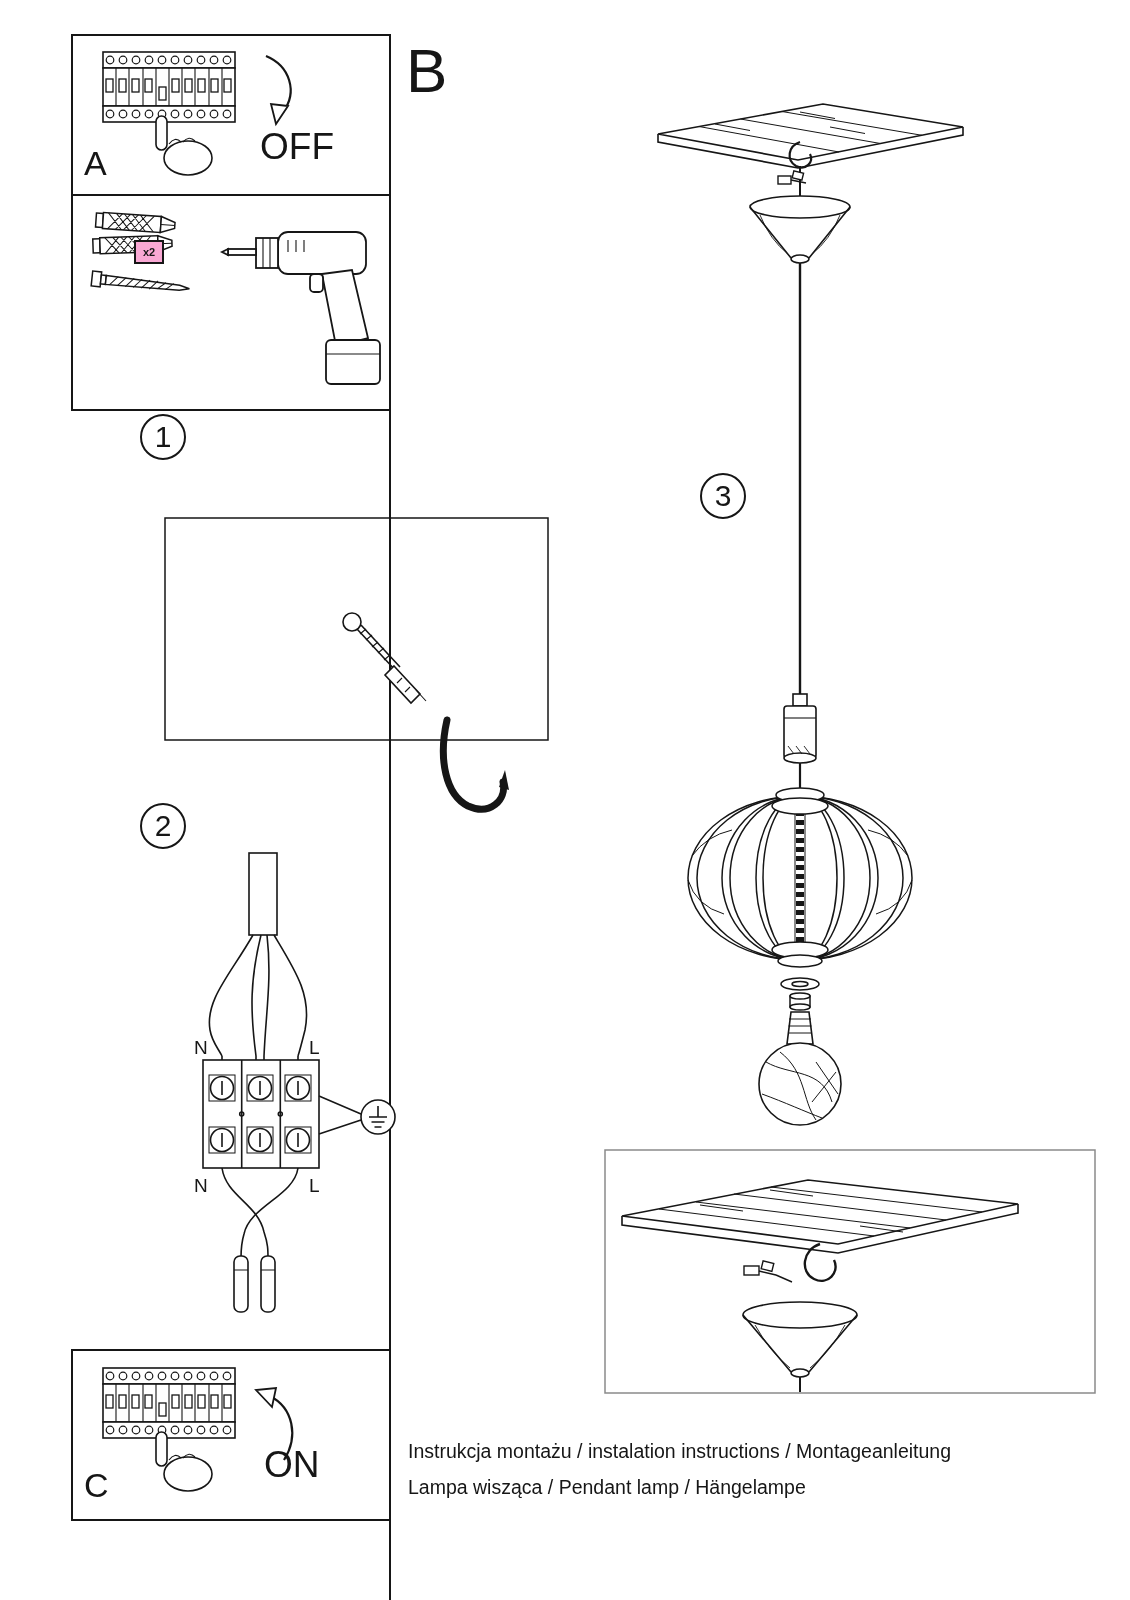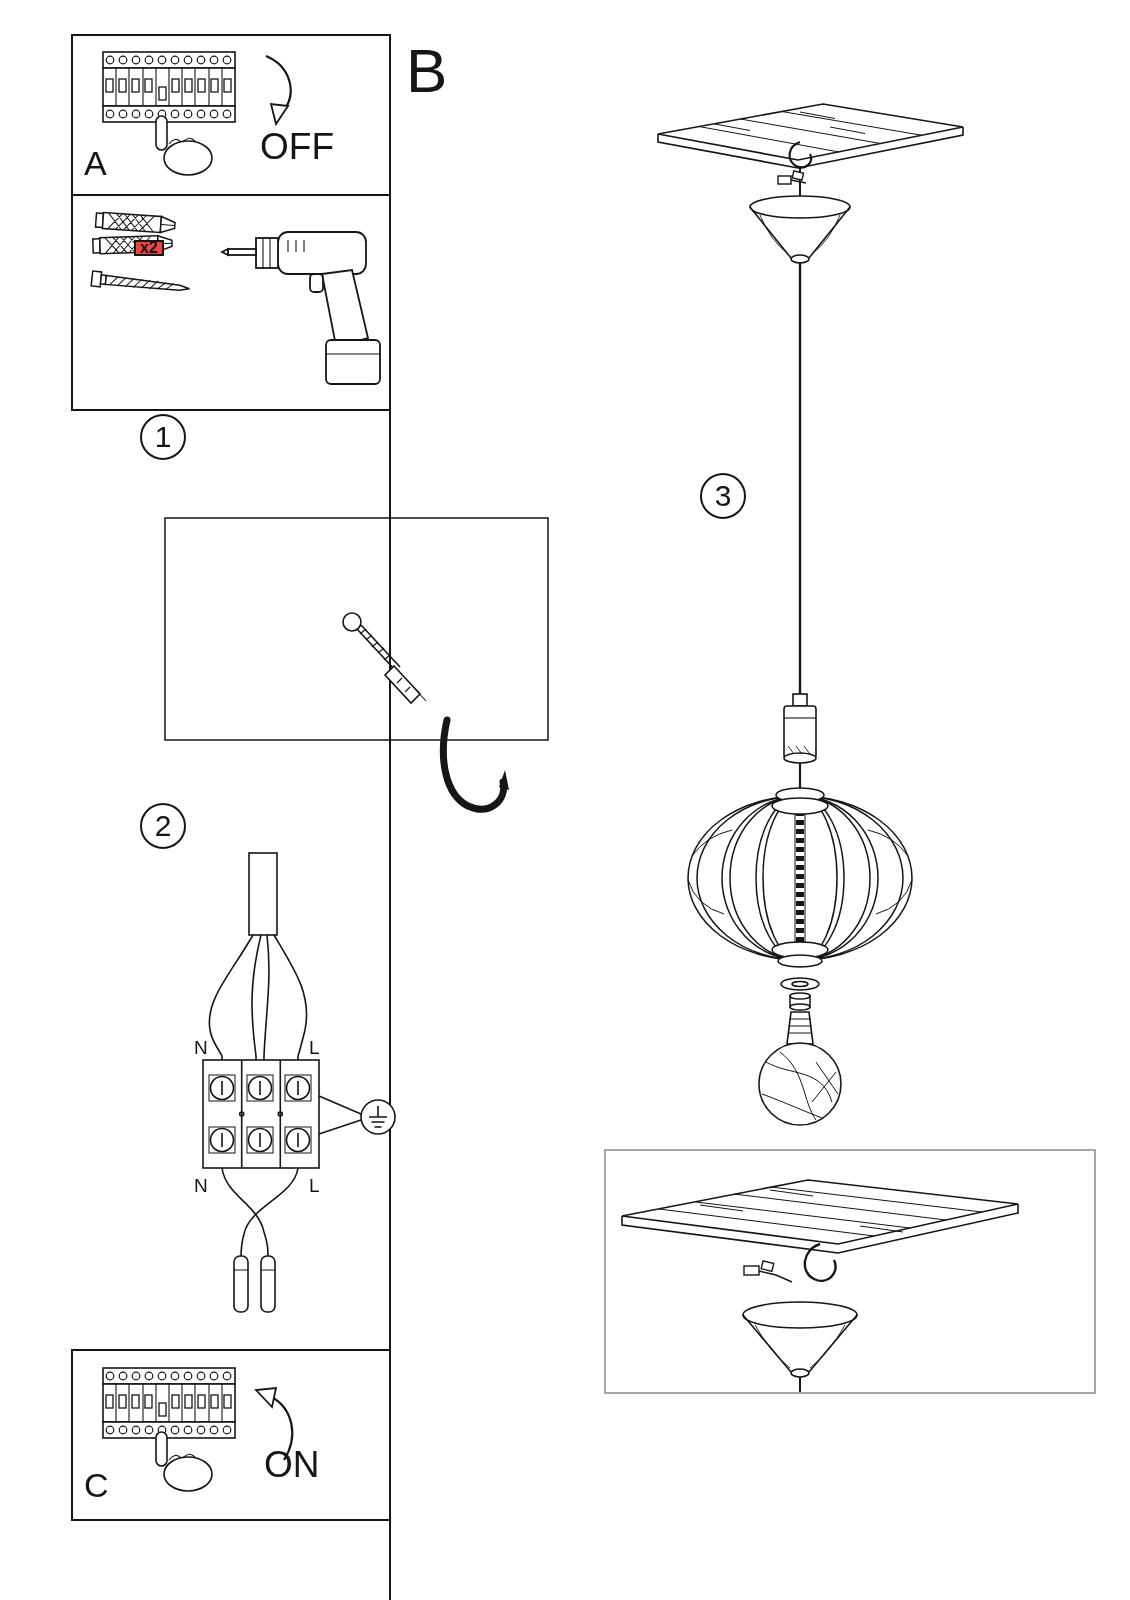--- a/index.html
+++ b/index.html
@@ -12,22 +12,22 @@
   .lbl-b{left:406px;top:40px;font-size:62px}
   .lbl-off{left:260px;top:128px;font-size:37px}
   .lbl-c{left:84px;top:1468px;font-size:34px}
   .lbl-on{left:264px;top:1446px;font-size:37px}
   .circle-num{position:absolute;width:46px;height:46px;border:2.5px solid #161616;
       border-radius:50%;display:flex;align-items:center;justify-content:center;
       font-size:30px;background:#fff}
   .badge1{left:140px;top:414px}
   .badge2{left:140px;top:803px}
   .badge3{left:700px;top:473px}
-  .x2box{position:absolute;left:134px;top:240px;width:30px;height:16px;border:2px solid #161616;
-      display:flex;align-items:center;justify-content:center;font-size:16px;font-weight:700;background:#ef4444}
+  .x2box{position:absolute;left:134px;top:240px;width:30px;height:24px;border:2px solid #161616;
+      display:flex;align-items:center;justify-content:center;font-size:11px;font-weight:700;background:#f9a8d4}
   .wire-lbl{font-size:19px}
   .n-top{left:194px;top:1038px}
   .l-top{left:309px;top:1038px}
   .n-bot{left:194px;top:1176px}
   .l-bot{left:309px;top:1176px}
   .foot{font-size:19.5px}
   .foot1{left:408px;top:1442px}
   .foot2{left:408px;top:1478px}
 </style>
 </head>
@@ -282,14 +282,16 @@
 <div class="circle-num badge3">3</div>
 
 <div class="t wire-lbl n-top">N</div>
 <div class="t wire-lbl l-top">L</div>
 <div class="t wire-lbl n-bot">N</div>
 <div class="t wire-lbl l-bot">L</div>
 
 <div class="t lbl-c">C</div>
 <div class="t lbl-on">ON</div>
 
+<div class="t foot foot1">Instrukcja montażu / instalation instructions / Montageanleitung</div>
+<div class="t foot foot2">Lampa wisząca / Pendant lamp / Hängelampe</div>
 
 </div>
 
 </body></html>

